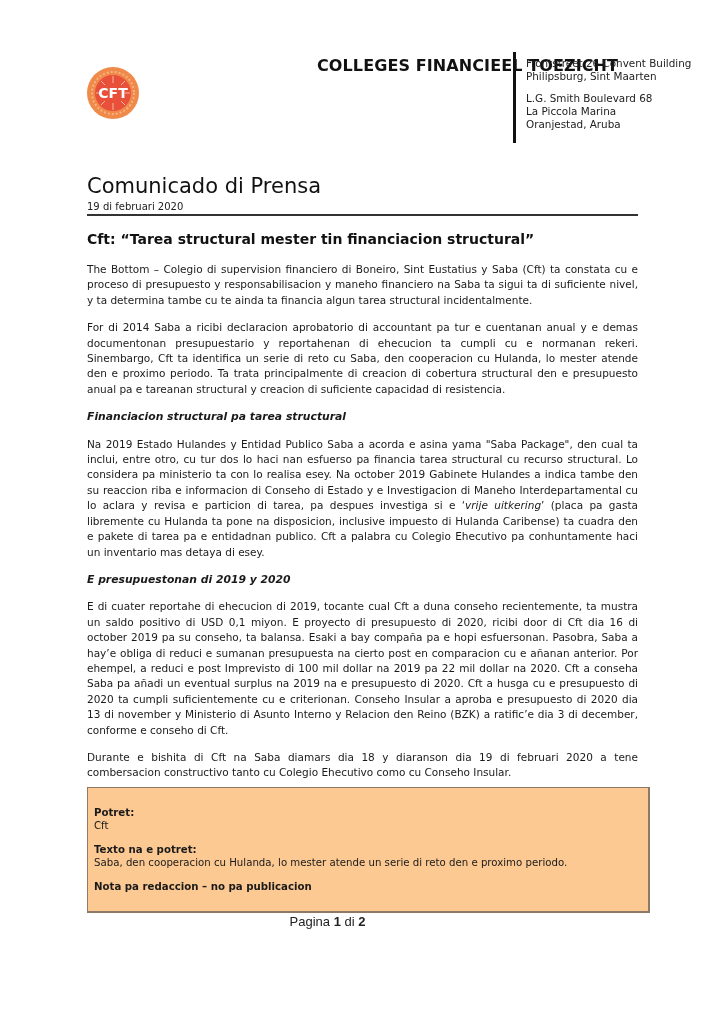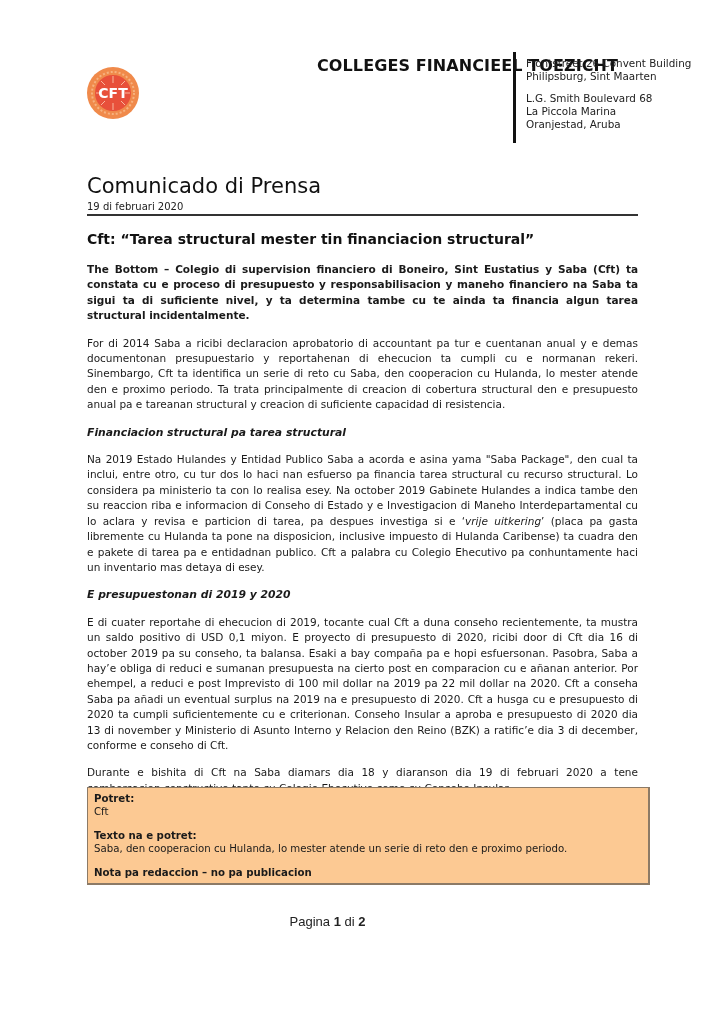--- a/index.html
+++ b/index.html
@@ -14,27 +14,27 @@
   .addr-block div { white-space: nowrap; }
   .title { position: absolute; left: 87px; top: 174px; font-size: 21px; font-weight: normal;
            color: #111; white-space: nowrap; margin: 0; }
   .date { position: absolute; left: 87px; top: 201px; font-size: 10px; color: #222; text-align: right; }
   .hrule { position: absolute; left: 87px; top: 214px; width: 551px; height: 2px; background: #333; }
   .headline { position: absolute; left: 87px; top: 231px; font-size: 14px; font-weight: bold;
               white-space: nowrap; margin: 0; color: #111; }
   .body { position: absolute; left: 87px; top: 262px; width: 551px; font-size: 10.5px;
           line-height: 15.4px; color: #1a1a1a; }
   .body p { margin: 0 0 12px 0; text-align: justify; }
-  .body p.lead { font-weight: bold; }
+  .body p.lead { font-weight: normal; }
   .body h3 { margin: 0; font-size: 10.8px; font-weight: bold; line-height: 15.4px; font-style: italic; }
   .body p.tight { margin-top: 12px; }
   .body em { font-style: italic; }
   .notebox { position: absolute; left: 87px; top: 787px; width: 548px; height: 85px;
              background: #fcc993; border: 1.5px solid #8c7a66; border-right-width: 2px; border-bottom-width: 2px;
-             padding: 5px 6px; font-size: 10.2px; line-height: 12.6px; color: #1a1a1a; }
+             padding: 19px 6px; font-size: 10.2px; line-height: 12.6px; color: #1a1a1a; }
   .notebox .lbl { font-weight: bold; }
   .notebox .gap { height: 12px; }
   .footer { position: absolute; left: 0; width: 655px; top: 914px; text-align: center;
             font-family: "Liberation Sans", sans-serif; font-size: 13px; color: #222; }
   .footer b { font-weight: bold; }
 </style>
 </head>
 <body>
 
 <div class="logo">

